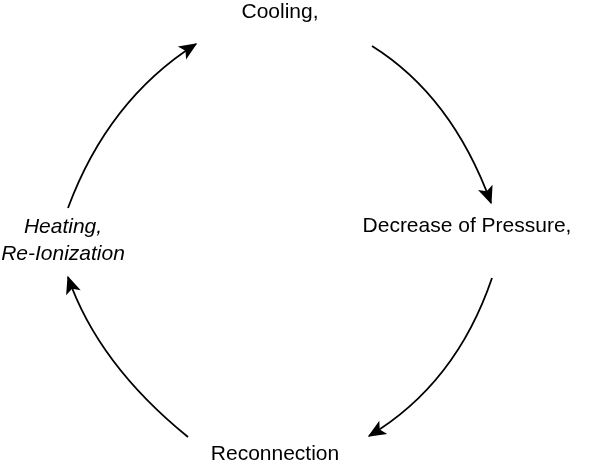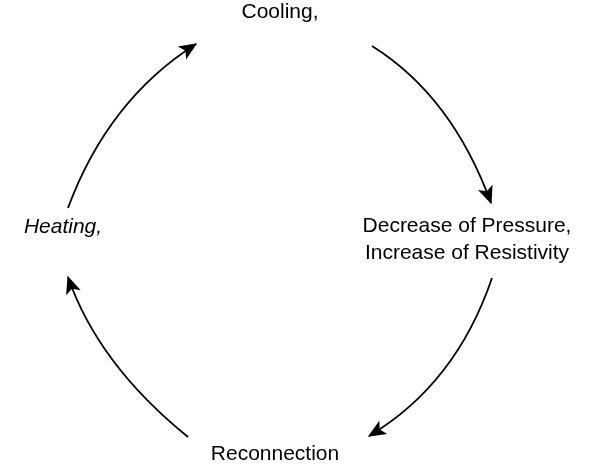--- a/index.html
+++ b/index.html
@@ -58,24 +58,24 @@
 
     <path d="M 188 437 Q 98 364 68 277" fill="none" stroke="#000000" stroke-width="1.8" marker-end="url(#arrowhead)"></path>
   </svg>
 
   <div class="node-label node-top">
     <span>Cooling,</span>
   </div>
 
   <div class="node-label node-right">
     <span>Decrease of Pressure,</span>
-    <span>Increase of Resistivity</span>
   </div>
 
   <div class="node-label node-bottom">
     <span>Reconnection</span>
   </div>
 
   <div class="node-label node-left">
     <span>Heating,</span>
+    <span>Re-Ionization</span>
   </div>
 
 </div>
 
 </body></html>

